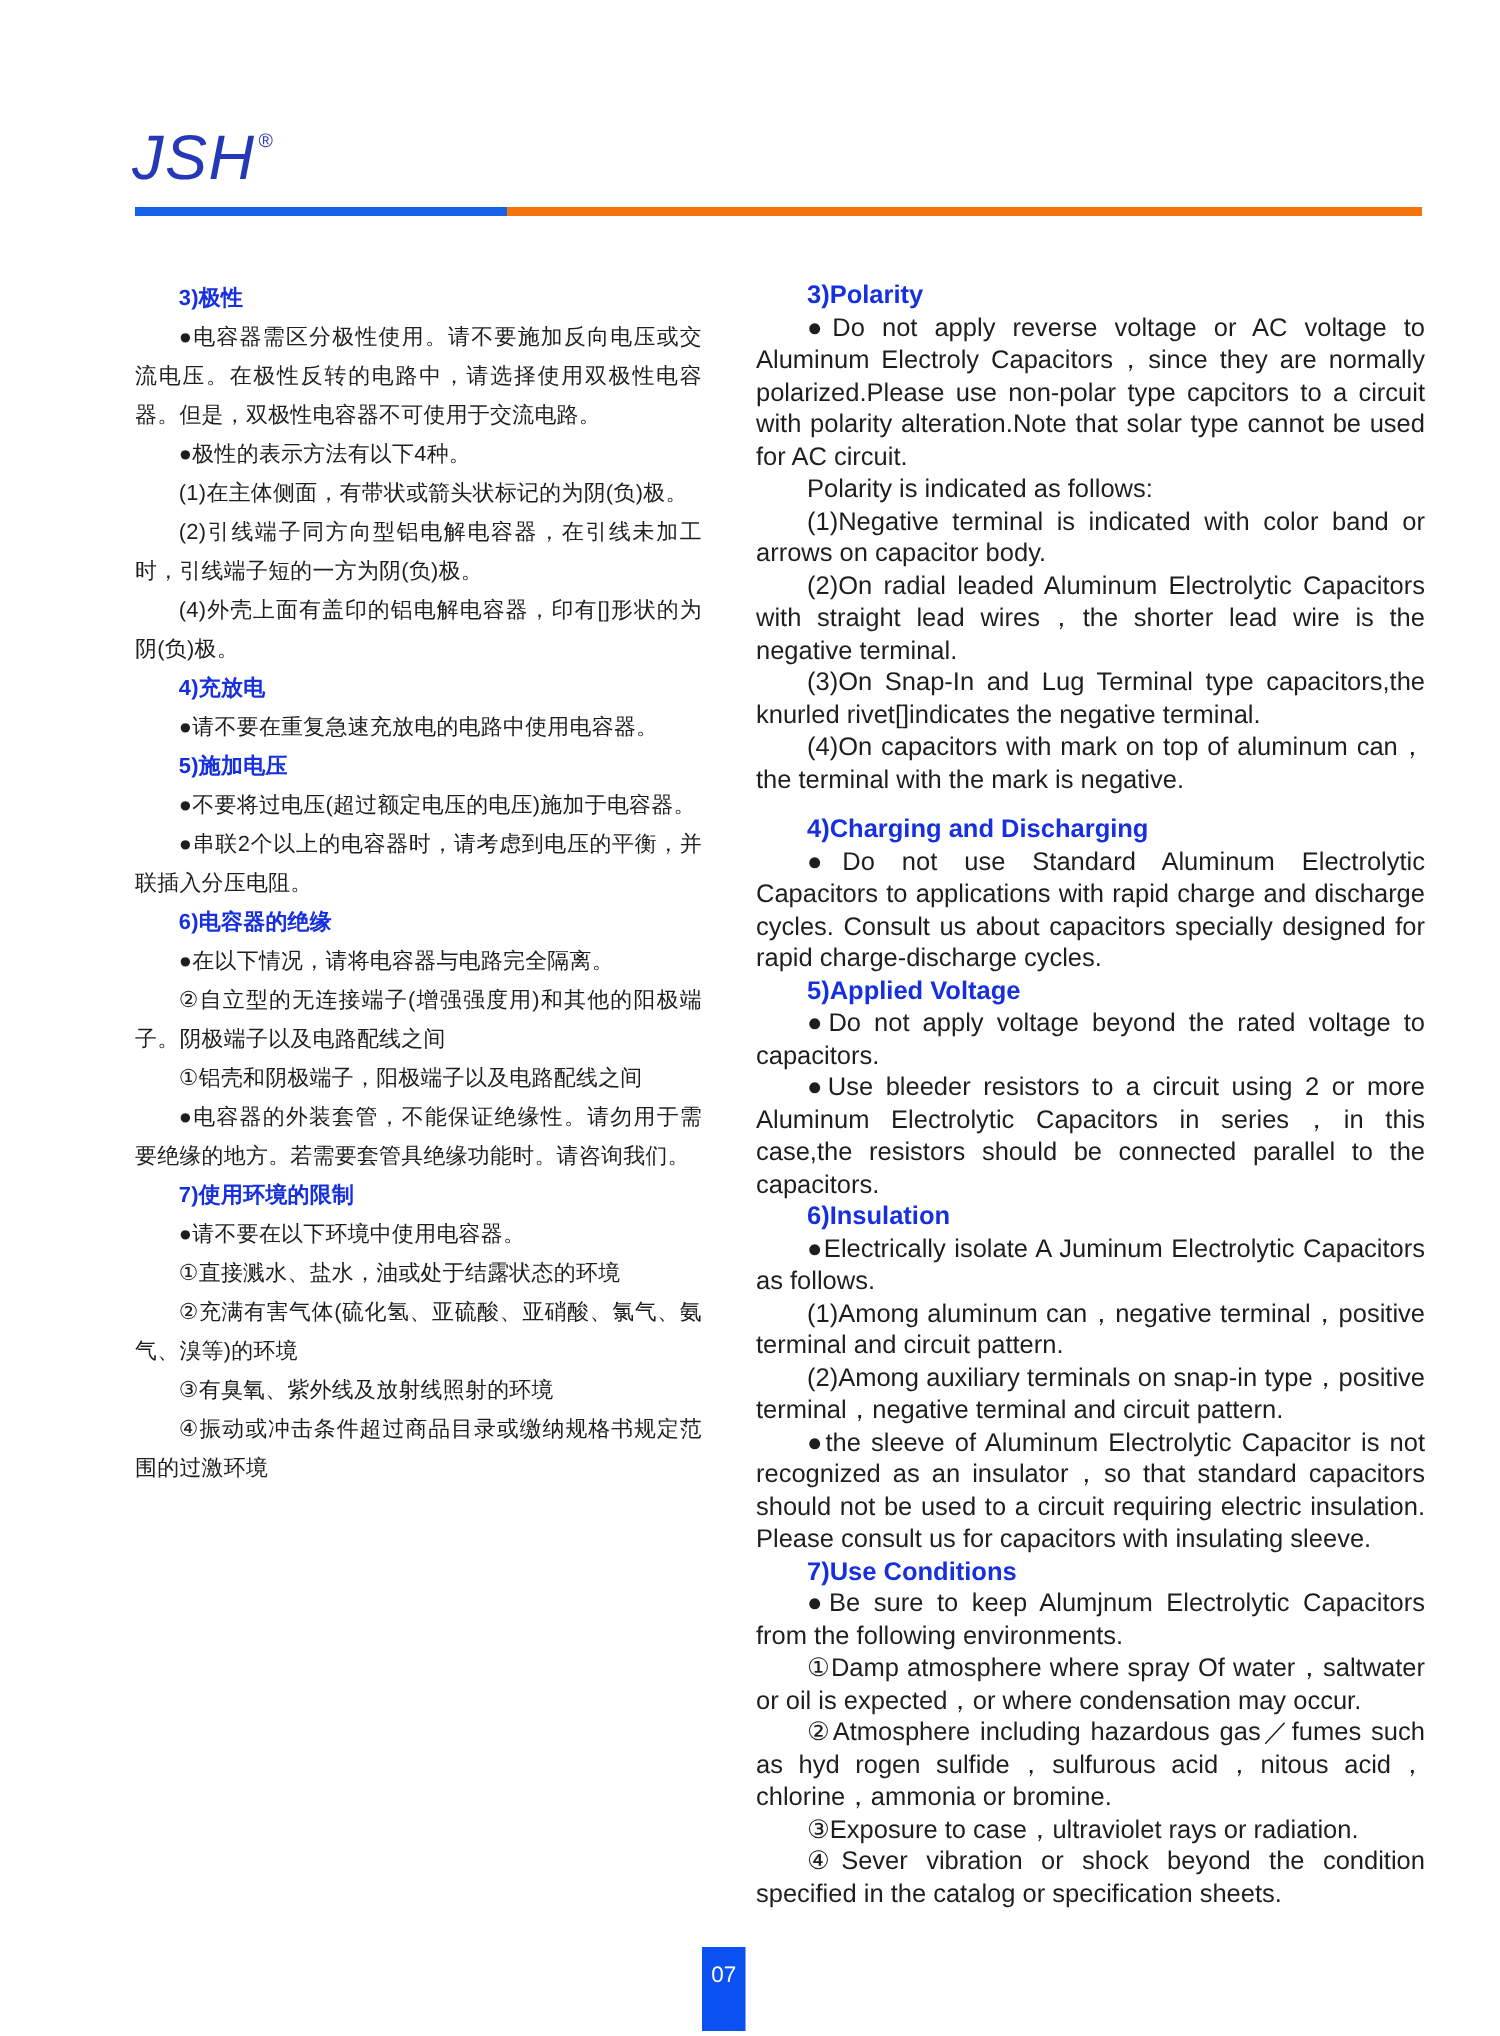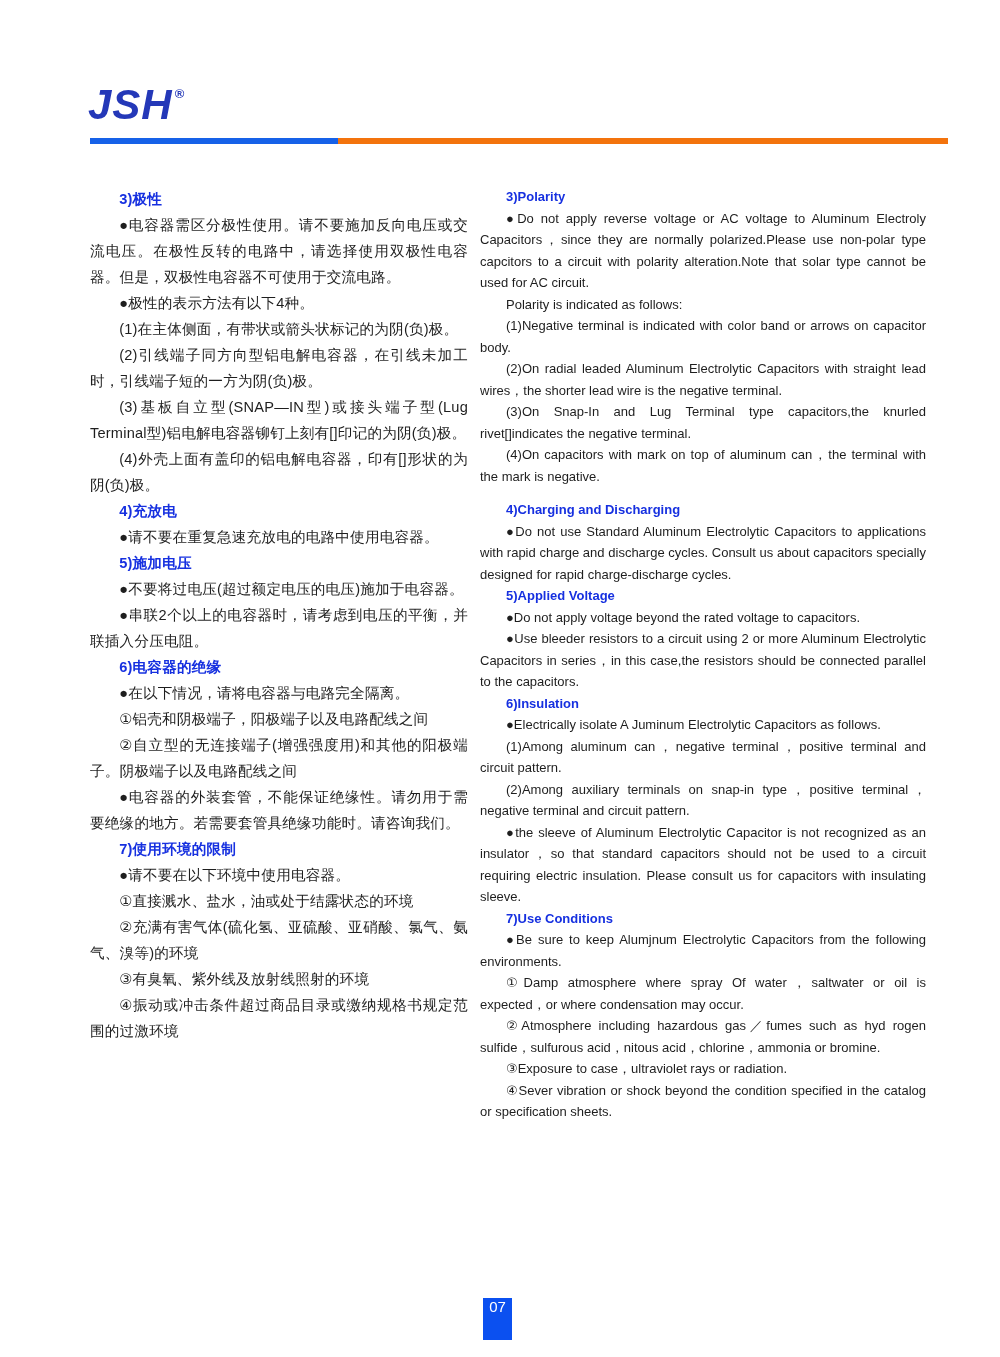--- a/index.html
+++ b/index.html
@@ -12,21 +12,21 @@
     font-family: "Liberation Sans", "DejaVu Sans", sans-serif;
   }
 
   
   .logo {
     position: absolute;
     left: 88px;
     top: 84px;
     color: var(--logo-blue, #2438b8);
     font-size: 42px;
-    font-weight: bold;
+    font-weight: normal;
     font-style: italic;
     letter-spacing: 1px;
     line-height: 1;
   }
   .logo .reg {
     font-size: 13px;
     font-style: normal;
     vertical-align: super;
     position: relative;
     top: -6px;
@@ -62,44 +62,45 @@
     text-align: justify;
   }
   .col-left {
     left: 90px;
     width: 378px;
     font-size: 14.6px;
     line-height: 26px;
     letter-spacing: 0.2px;
   }
   .col-right {
-    left: 480px;
+    left: 504px;
     width: 446px;
-    font-size: 13px;
+    font-size: 17px;
     line-height: 21.5px;
   }
   .block { margin: 0; text-indent: 2em; }
   .block.heading {
     color: var(--heading-blue, #1630e0);
     font-weight: bold;
     text-align: left;
   }
   .block.gap { margin-top: 12px; }
 
   
   .page-num {
     position: absolute;
-    left: 483px;
+    left: 468px;
     top: 1298px;
     width: 29px;
-    height: 42px;
+    height: 56px;
     background: var(--badge-blue, #0b50f0);
     color: #ffffff;
     font-size: 15px;
     text-align: center;
+    padding-top: 10px;
     box-sizing: border-box;
   }
 </style>
 </head>
 <body>
 
 <div class="page">
 
   <div class="logo">
     <span>JSH</span><span class="reg">®</span>
@@ -108,31 +109,30 @@
   <div class="divider">
     <span class="seg-blue"></span><span class="seg-orange"></span>
   </div>
 
   <div class="col col-left">
       <div class="block heading">3)极性</div>
       <div class="block para">●电容器需区分极性使用。请不要施加反向电压或交流电压。在极性反转的电路中，请选择使用双极性电容器。但是，双极性电容器不可使用于交流电路。</div>
       <div class="block para">●极性的表示方法有以下4种。</div>
       <div class="block para">(1)在主体侧面，有带状或箭头状标记的为阴(负)极。</div>
       <div class="block para">(2)引线端子同方向型铝电解电容器，在引线未加工时，引线端子短的一方为阴(负)极。</div>
-      <div class="block para">(3)基板自立型(SNAP—IN型)或接头端子型(Lug Terminal型)铝电解电容器铆钉上刻有[]印记的为阴(负)极。</div>
       <div class="block para">(4)外壳上面有盖印的铝电解电容器，印有[]形状的为阴(负)极。</div>
       <div class="block heading">4)充放电</div>
       <div class="block para">●请不要在重复急速充放电的电路中使用电容器。</div>
       <div class="block heading">5)施加电压</div>
       <div class="block para">●不要将过电压(超过额定电压的电压)施加于电容器。</div>
       <div class="block para">●串联2个以上的电容器时，请考虑到电压的平衡，并联插入分压电阻。</div>
       <div class="block heading">6)电容器的绝缘</div>
       <div class="block para">●在以下情况，请将电容器与电路完全隔离。</div>
+      <div class="block para">②自立型的无连接端子(增强强度用)和其他的阳极端子。阴极端子以及电路配线之间</div>
       <div class="block para">①铝壳和阴极端子，阳极端子以及电路配线之间</div>
-      <div class="block para">②自立型的无连接端子(增强强度用)和其他的阳极端子。阴极端子以及电路配线之间</div>
       <div class="block para">●电容器的外装套管，不能保证绝缘性。请勿用于需要绝缘的地方。若需要套管具绝缘功能时。请咨询我们。</div>
       <div class="block heading">7)使用环境的限制</div>
       <div class="block para">●请不要在以下环境中使用电容器。</div>
       <div class="block para">①直接溅水、盐水，油或处于结露状态的环境</div>
       <div class="block para">②充满有害气体(硫化氢、亚硫酸、亚硝酸、氯气、氨气、溴等)的环境</div>
       <div class="block para">③有臭氧、紫外线及放射线照射的环境</div>
       <div class="block para">④振动或冲击条件超过商品目录或缴纳规格书规定范围的过激环境</div>
     </div>
 
   <div class="col col-right">

